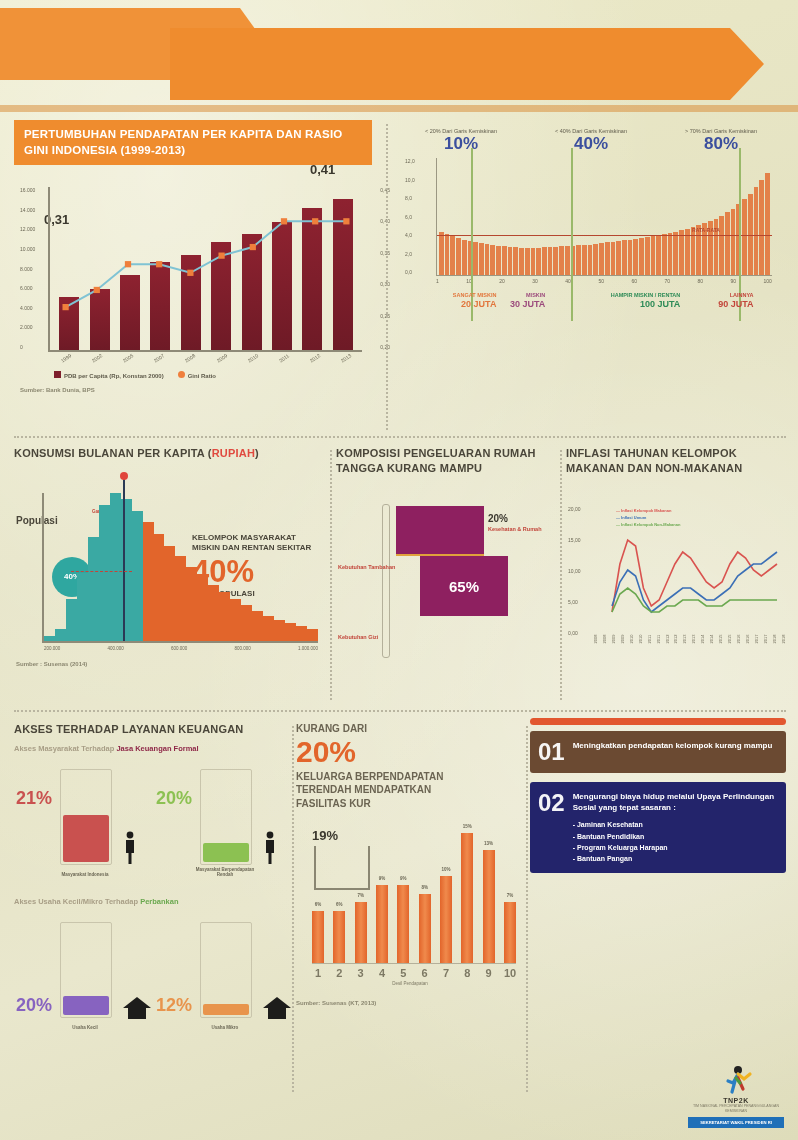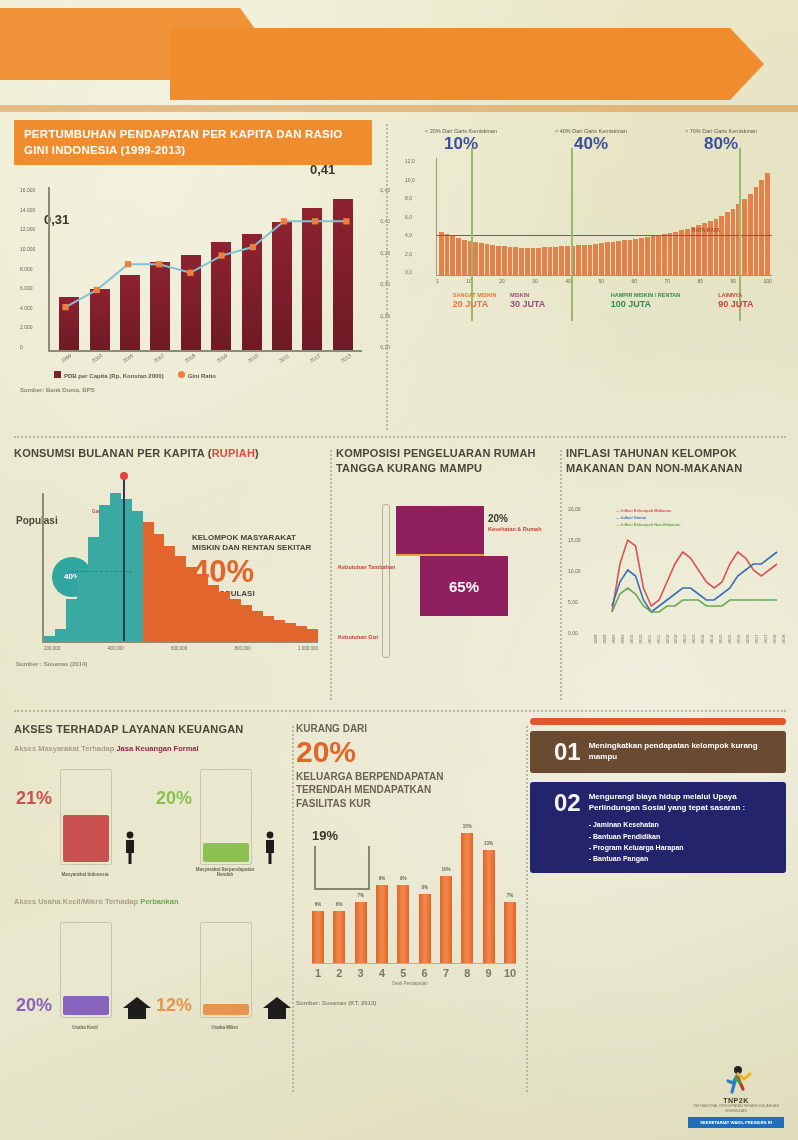--- a/index.html
+++ b/index.html
@@ -79,21 +79,21 @@
   .cg-heads{ display:flex; margin-top:8px; }
   .cg-head{ flex:1; text-align:center; }
   .cg-head .lbl{ font-size:5.5px; color:#5f5b4b; display:block; }
   .cg-pct{ font-size:17px; font-weight:bold; color:#3b4f9e; }
   .cg-plot{ position:relative; height:118px; margin:4px 14px 0 40px; border-left:1.5px solid #9b9782; border-bottom:1.5px solid #9b9782;}
   .cg-cols{position:absolute; inset:0; display:flex; align-items:flex-end; gap:1px; padding:0 2px;}
   .cg-col{flex:1; background:#e2763c; opacity:.9;}
   .cg-divider{position:absolute; top:-10px; bottom:-46px; width:2px; background:#9ab96a;}
   .cg-natline{position:absolute; left:0; right:0; height:1.5px; background:#b5472f;}
   .cg-foot{ position:relative; height:42px; margin:0 14px 0 40px;}
-  .cg-foot-item{ position:absolute; text-align:left; font-size:5.5px; font-weight:bold; line-height:1.25;}
+  .cg-foot-item{ position:absolute; text-align:right; font-size:5.5px; font-weight:bold; line-height:1.25;}
   .cg-foot-item b{ font-size:9px; display:block; }
 
   
   #p-hist { left:14px; top:446px; width:310px; height:250px;}
   #p-komp { left:336px; top:446px; width:218px; height:250px;}
   #p-infl { left:566px; top:446px; width:220px; height:250px;}
 
   .hist-plot{position:relative; height:150px; margin:32px 6px 0 28px; border-left:2px solid #8e8a77; border-bottom:2px solid #8e8a77;}
   .hist-bars{position:absolute; inset:0; display:flex; align-items:flex-end; gap:0px;}
   .hb{flex:1;}
@@ -138,21 +138,21 @@
   .kur-head{font-size:10px;font-weight:bold;color:#6b6452;line-height:1.35;}
   .kur-big{font-size:30px;font-weight:bold;color:#e2652b;line-height:1;margin:1px 0 3px;}
   .kur-plot{position:relative; height:140px; margin:14px 8px 0 16px; border-bottom:1px solid #b4b09a;}
   .kur-bars{position:absolute; inset:0; display:flex; align-items:flex-end; justify-content:space-between;}
   .kb{width:12px; background:linear-gradient(90deg,#e2652b,#f08a4c,#e2652b); position:relative;}
   .kb span{position:absolute; top:-9px; left:50%; transform:translateX(-50%); font-size:4.5px; color:#6b6755; font-weight:bold;}
   .kur-x{display:flex; justify-content:space-between; margin:3px 8px 0 16px;}
   .kur-x span{font-size:11px;color:#7d7964; font-weight:bold; width:12px; text-align:center;}
 
   .strat-title-row{display:flex; align-items:center; gap:6px;}
-  .strat-box{border-radius:3px; padding:9px 24px; margin-top:9px; display:flex; gap:8px; color:#fff;}
+  .strat-box{border-radius:3px; padding:9px 8px; margin-top:9px; display:flex; gap:8px; color:#fff;}
   .strat-num{font-size:24px; font-weight:bold; line-height:1; opacity:.95;}
   .strat-txt{font-size:8px; font-weight:bold; line-height:1.4;}
   .strat-sub{margin-top:6px; font-size:7px; line-height:1.6; font-weight:bold;}
 
   .vdash{position:absolute; width:1px; border-left:2px dotted #b9b5a0;}
   .hdash{position:absolute; height:1px; border-top:2px dotted #b9b5a0;}
 
   .footer-logo{position:absolute; right:14px; bottom:12px; width:96px; text-align:center;}
   .fl-name{font-size:7px; font-weight:bold; color:#3b382e; letter-spacing:.5px;}
   .fl-sub{font-size:3.6px; color:#7d7964; line-height:1.4;}

